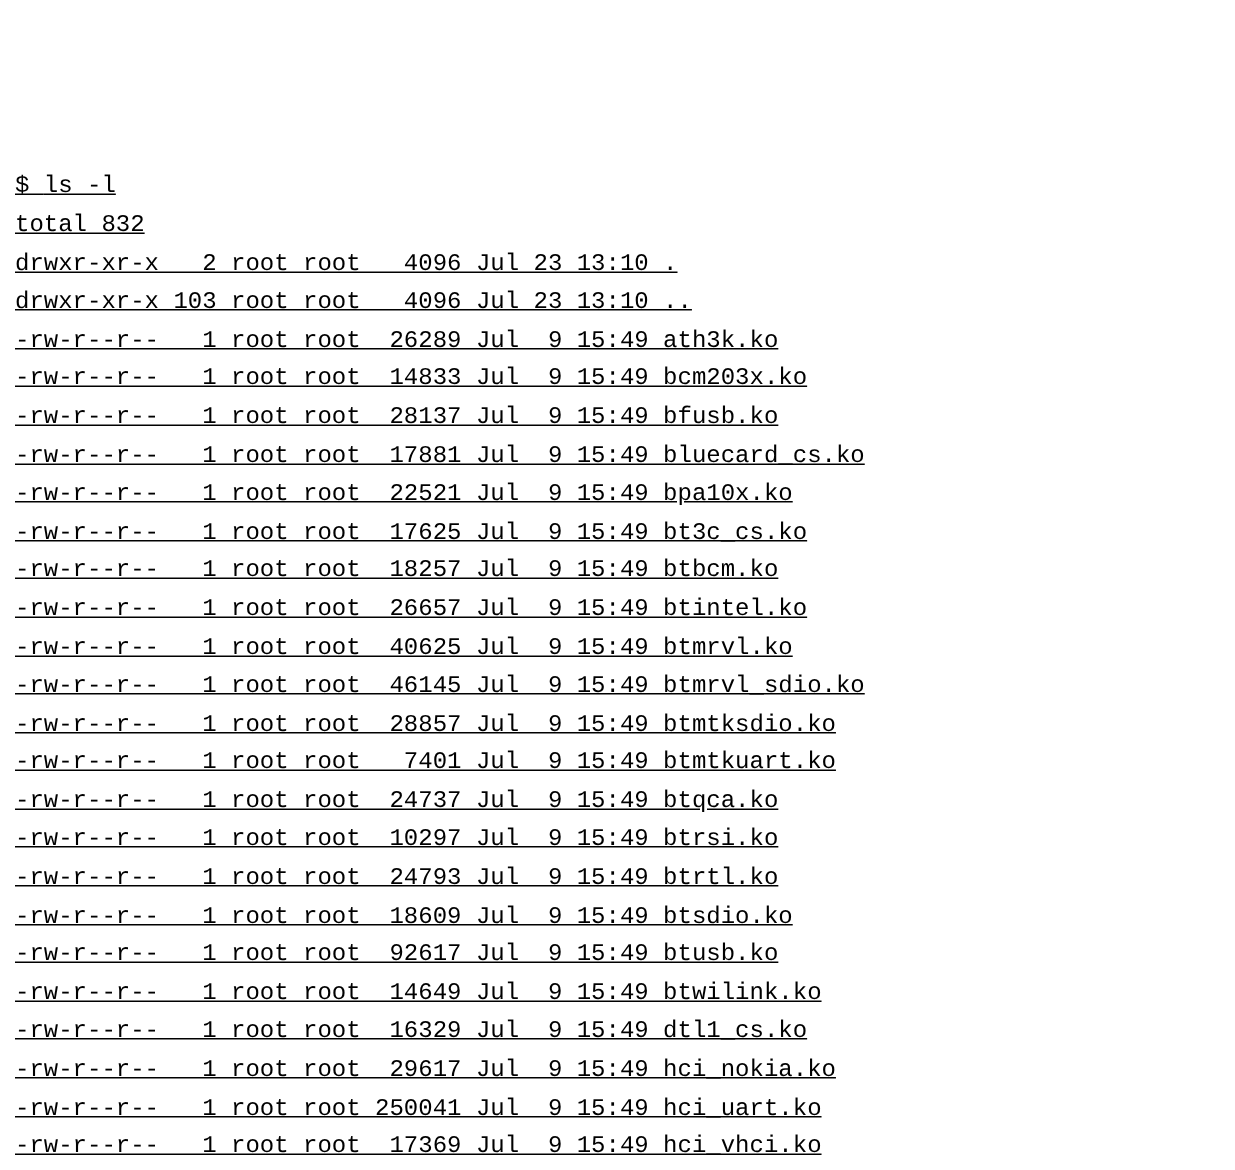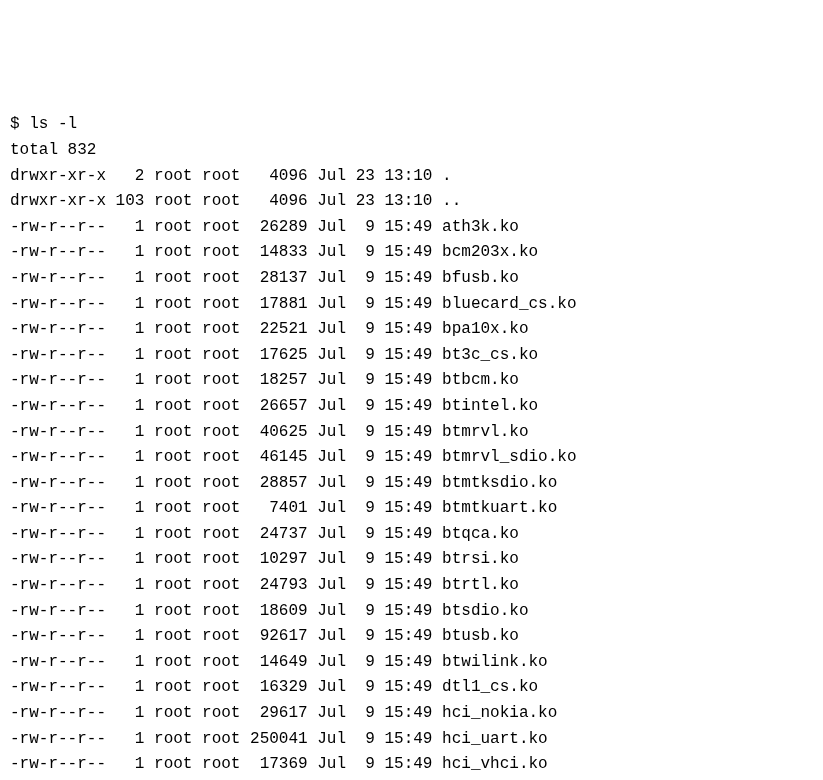--- a/index.html
+++ b/index.html
@@ -7,20 +7,21 @@
       padding: 10px;
       font-family: "Courier New", Courier, monospace;
       font-size: 16px;
       line-height: 1.6;
       background: #ffffff;
       color: #000000;
       white-space: pre;
     }
     .line {
       display: block;
+      text-decoration: underline;
     }
     .prompt {
       display: inline;
     }
     .cmd {
       display: inline;
     }
   </style>
 </head>
 <body>

